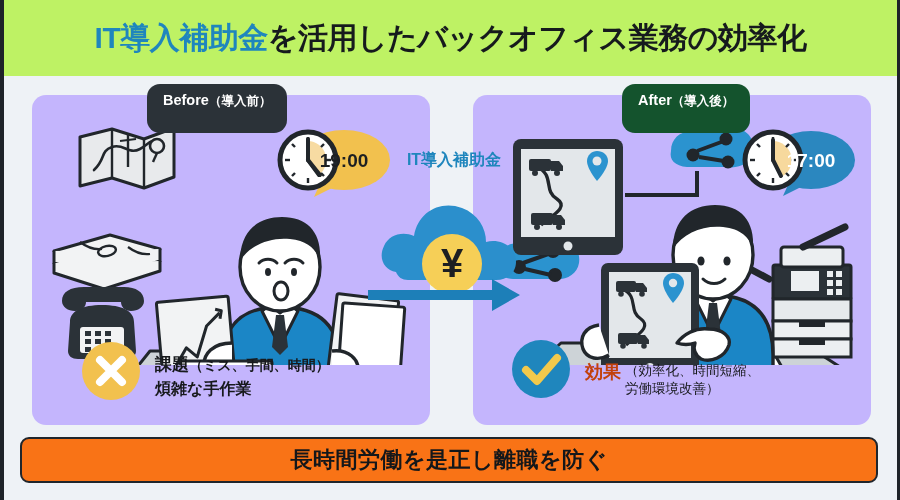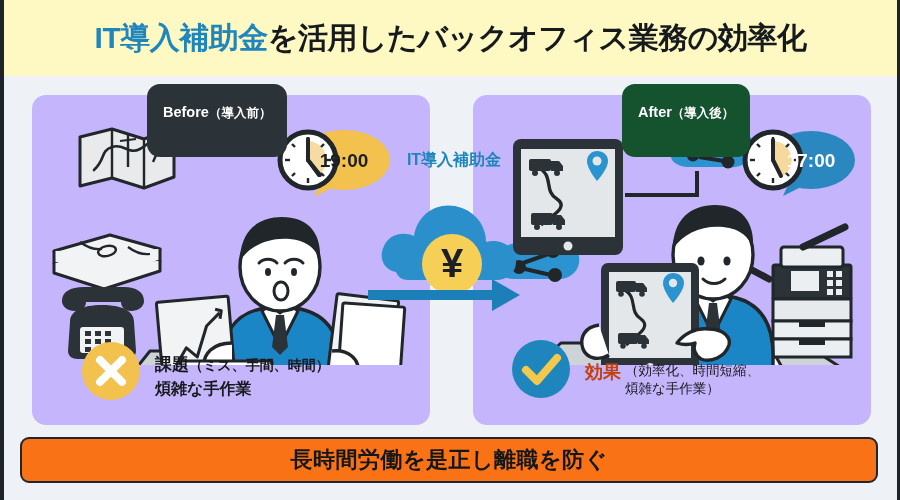--- a/index.html
+++ b/index.html
@@ -25,21 +25,21 @@
   }
 
   
   #title-bar {
     position: absolute;
     left: 0; right: 0; top: 0;
     height: 76px;
     display: flex;
     align-items: center;
     justify-content: center;
-    background: #fef9c3;
+    background: #bef264;
   }
   #title-text {
     font-size: 30px;
     font-weight: bold;
     letter-spacing: -0.5px;
     color: #161a1d;
     white-space: nowrap;
   }
   #title-text .accent { color: #1f86bd; }
 
@@ -52,21 +52,21 @@
     border-radius: 14px;
   }
   #panel-before { left: 28px;  width: 398px; }
   #panel-after  { left: 469px; width: 398px; }
 
   .badge {
     position: absolute;
     top: 84px;
     height: 41px;
     line-height: 25px;
-    padding: 16px 16px;
+    padding: 4px 16px;
     border-radius: 13px;
     font-size: 14.5px;
     font-weight: bold;
     color: #ffffff;
     white-space: nowrap;
     z-index: 6;
   }
   #badge-before { left: 143px; background: #2b3238; }
   #badge-after  { left: 618px; background: #14532d; }
   .badge .sub { font-size: 12.5px; font-weight: bold; }
@@ -453,21 +453,21 @@
     <div class="result-badge" id="badge-check">
       <svg width="58" height="58" viewBox="0 0 58 58">
         <path d="M14 30 L25 41 L45 18" stroke="#f2c94c" stroke-width="8" fill="none" stroke-linecap="round" stroke-linejoin="round"></path>
       </svg>
     </div>
     <div class="result-text">
       <div class="result-line1">
         <span class="kw">効果</span>
         <span class="paren-block">
           <span>（効率化、時間短縮、</span><br>
-          <span>煩雑な手作業）</span>
+          <span>労働環境改善）</span>
         </span>
       </div>
     </div>
   </div>
 
   <div id="bottom-banner">
     <div id="bottom-text">長時間労働を是正し離職を防ぐ</div>
   </div>
 
 </div>

